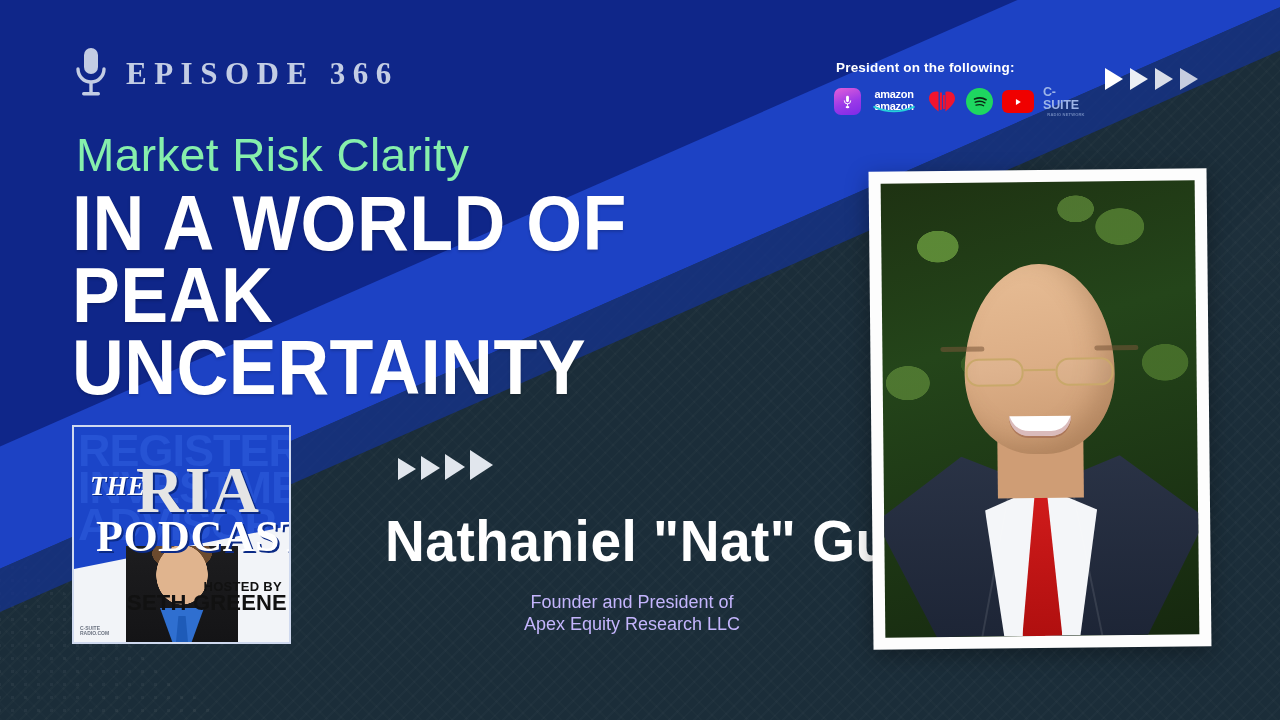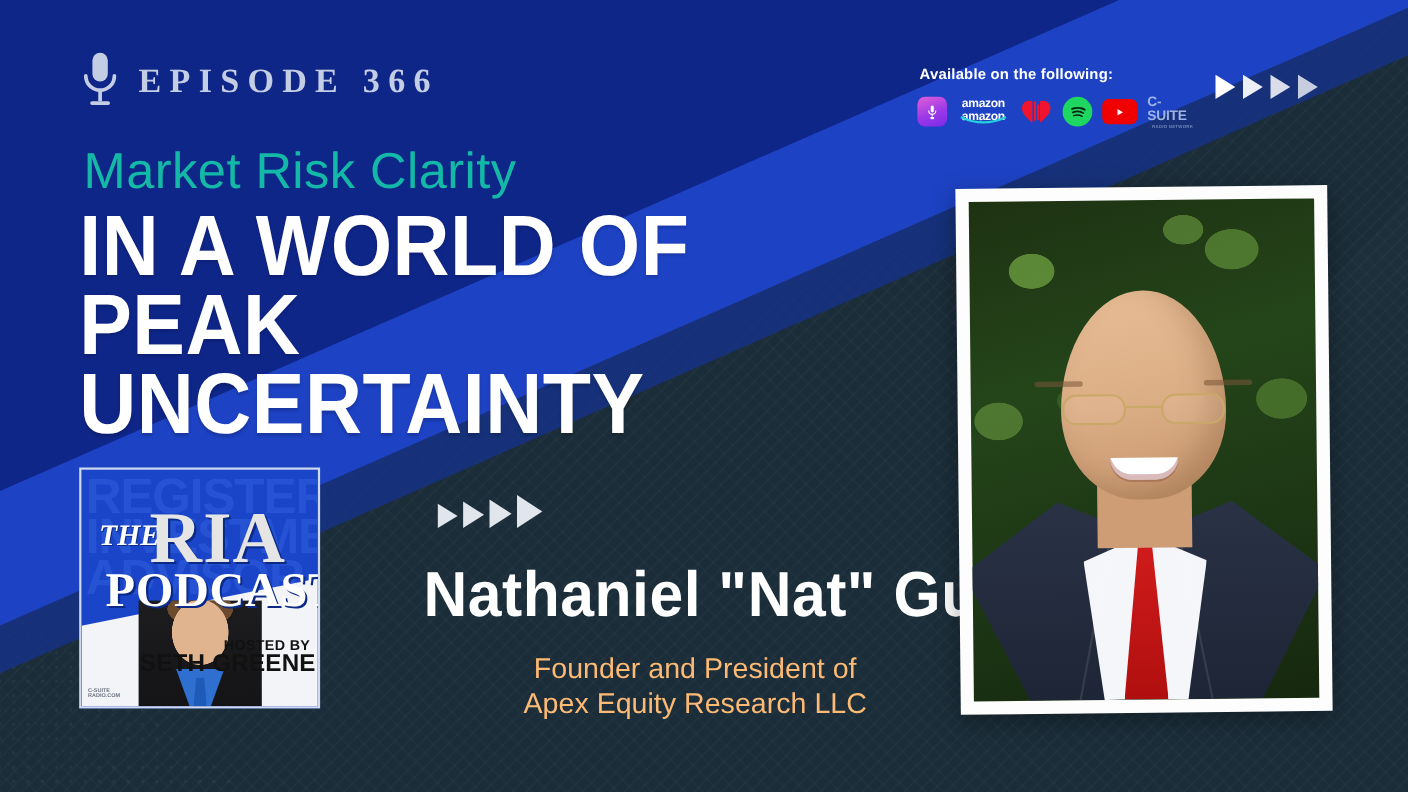--- a/index.html
+++ b/index.html
@@ -65,21 +65,21 @@
     position:absolute; left:126px; top:56px;
     font-family:"Liberation Serif", serif;
     font-size:31px; font-weight:700; letter-spacing:7.5px;
     color:#c3cde4; white-space:nowrap;
   }
 
   
   .kicker{
     position:absolute; left:76px; top:128px;
     font-size:46px; font-weight:300; letter-spacing:.4px;
-    color:#14b8a6; white-space:nowrap;
+    color:#86efac; white-space:nowrap;
   }
   .headline{
     position:absolute; left:72px; top:188px;
     width:720px;
     color:#ffffff;
     font-family:"Liberation Sans Narrow","Liberation Sans", sans-serif;
     font-weight:700;
     font-size:78px;
     line-height:.92;
     letter-spacing:.5px;
@@ -216,21 +216,21 @@
     text-align:center;
     font-family:"Liberation Sans Narrow","Liberation Sans", sans-serif;
     font-weight:700; font-size:58px; color:#fff;
     letter-spacing:.5px; line-height:1;
     transform:scaleX(.95); transform-origin:center top;
     white-space:nowrap;
   }
   .guest-role{
     position:absolute; left:372px; top:592px; width:520px;
     text-align:center;
-    font-size:26px; font-weight:300; color:#fdba74; line-height:1.22;
+    font-size:18px; font-weight:300; color:#c4b5fd; line-height:1.22;
   }
   .guest-role .r2{ display:block; }
 
   
   .portrait{
     position:absolute; left:871px; top:170px;
     width:338px; height:478px;
     background:#fdfdfd;
     padding:12px;
     box-shadow:0 6px 22px rgba(0,0,0,.35);
@@ -328,21 +328,21 @@
 
   <svg class="mic-icon" viewBox="0 0 42 56">
     <rect x="14" y="3" width="14" height="26" rx="7" fill="#c3cde4"></rect>
     <path d="M8 24 a13 13 0 0 0 26 0" fill="none" stroke="#c3cde4" stroke-width="3.4" stroke-linecap="round"></path>
     <rect x="19.3" y="37" width="3.4" height="10" fill="#c3cde4"></rect>
     <rect x="12" y="47" width="18" height="3.4" rx="1.7" fill="#c3cde4"></rect>
   </svg>
 
   <div class="episode-label">EPISODE 366</div>
 
-  <div class="avail">Available on the following:</div>
+  <div class="avail">President on the following:</div>
 
   <div class="badges">
 
     <div class="badge">
       <div class="ico-apple">
         <svg viewBox="0 0 24 24" width="17" height="17">
           <rect x="10" y="4" width="4" height="9" rx="2" fill="#fff"></rect>
           <path d="M7.5 11 a4.5 4.5 0 0 0 9 0" fill="none" stroke="#fff" stroke-width="1.4" stroke-linecap="round"></path>
           <rect x="11.3" y="15" width="1.4" height="3" fill="#fff"></rect>
           <ellipse cx="12" cy="20" rx="2.6" ry="1.6" fill="#fff"></ellipse>

